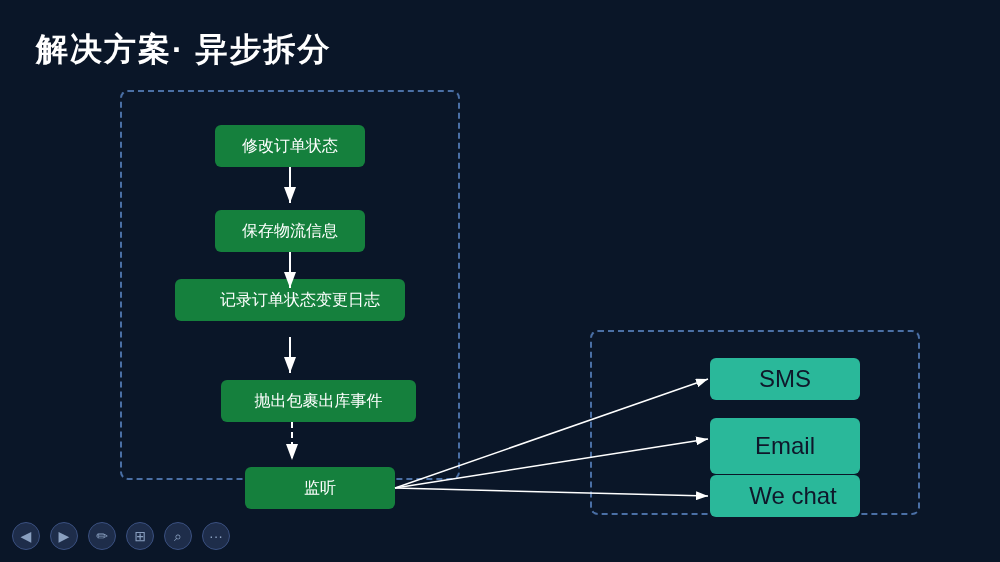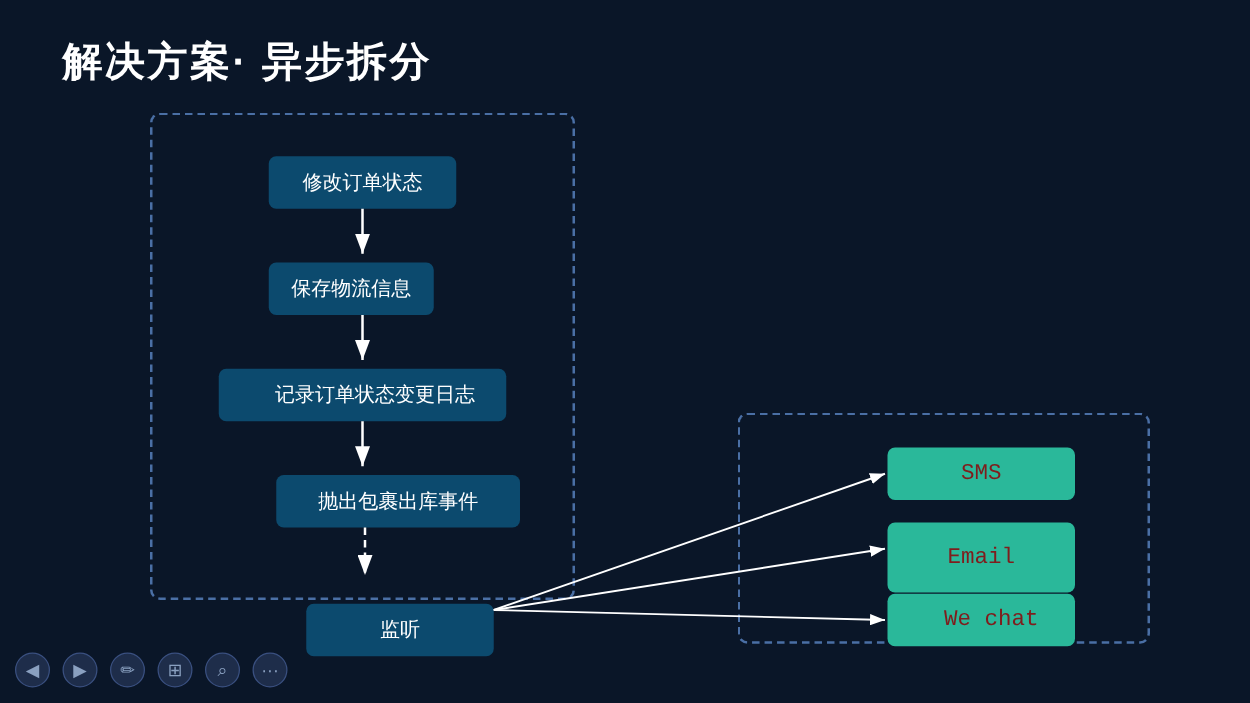--- a/index.html
+++ b/index.html
@@ -9,21 +9,21 @@
       background-color: #0a1628;
       font-family: 'Microsoft YaHei', 'PingFang SC', sans-serif;
       color: white;
       overflow: hidden;
       position: relative;
     }
 
     .title {
       position: absolute;
       top: 28px;
-      left: 50px;
+      left: 36px;
       font-size: 32px;
       font-weight: bold;
       color: white;
       letter-spacing: 2px;
     }
 
     
     .left-box {
       position: absolute;
       top: 90px;
@@ -41,42 +41,41 @@
       left: 590px;
       width: 330px;
       height: 185px;
       border: 2px dashed #4a6fa5;
       border-radius: 8px;
     }
 
     
     .blue-btn {
       position: absolute;
-      background-color: #0c4a6e;
+      background-color: #15803d;
       border-radius: 6px;
       display: flex;
       align-items: center;
       justify-content: center;
       font-size: 16px;
       color: white;
       font-weight: 500;
     }
 
     
     .green-btn {
       position: absolute;
       background-color: #2ab89a;
       border-radius: 6px;
       display: flex;
       align-items: center;
       justify-content: center;
-      font-size: 18px;
-      color: #7f1d1d;
+      font-size: 24px;
+      color: #0f172a;
       font-weight: 500;
-      font-family: Liberation Mono, monospace;
     }
 
     
     .arrows-svg {
       position: absolute;
       top: 0;
       left: 0;
       width: 1000px;
       height: 562px;
       pointer-events: none;
@@ -108,25 +107,25 @@
 </head>
 <body>
 
 <div class="title">解决方案· 异步拆分</div>
 
 <div class="left-box"></div>
 
 <div class="right-box"></div>
 
 <div class="blue-btn" style="top:125px; left:215px; width:150px; height:42px;">修改订单状态</div>
-<div class="blue-btn" style="top:210px; left:215px; width:132px; height:42px;">保存物流信息</div>
-<div class="blue-btn" style="top:295px; left:175px; width:230px; height:42px;padding-left:20px;">记录订单状态变更日志</div>
+<div class="blue-btn" style="top:210px; left:215px; width:150px; height:42px;">保存物流信息</div>
+<div class="blue-btn" style="top:279px; left:175px; width:230px; height:42px;padding-left:20px;">记录订单状态变更日志</div>
 <div class="blue-btn" style="top:380px; left:195px; width:195px; height:42px;margin-left:26px;">抛出包裹出库事件</div>
 
-<div class="blue-btn" style="top:467px; left:245px; width:150px; height:42px;margin-top:16px;">监听</div>
+<div class="blue-btn" style="top:467px; left:245px; width:150px; height:42px;">监听</div>
 
 <div class="green-btn" style="top:358px; left:710px; width:150px; height:42px;">SMS</div>
 <div class="green-btn" style="top:418px; left:710px; width:150px; height:56px;">Email</div>
 <div class="green-btn" style="top:475px; left:710px; width:150px; height:42px;padding-left:16px;">We chat</div>
 
 <svg class="arrows-svg">
   <defs>
     <marker id="arrowhead" markerWidth="8" markerHeight="6" refX="8" refY="3" orient="auto">
       <polygon points="0 0, 8 3, 0 6" fill="white"></polygon>
     </marker>

